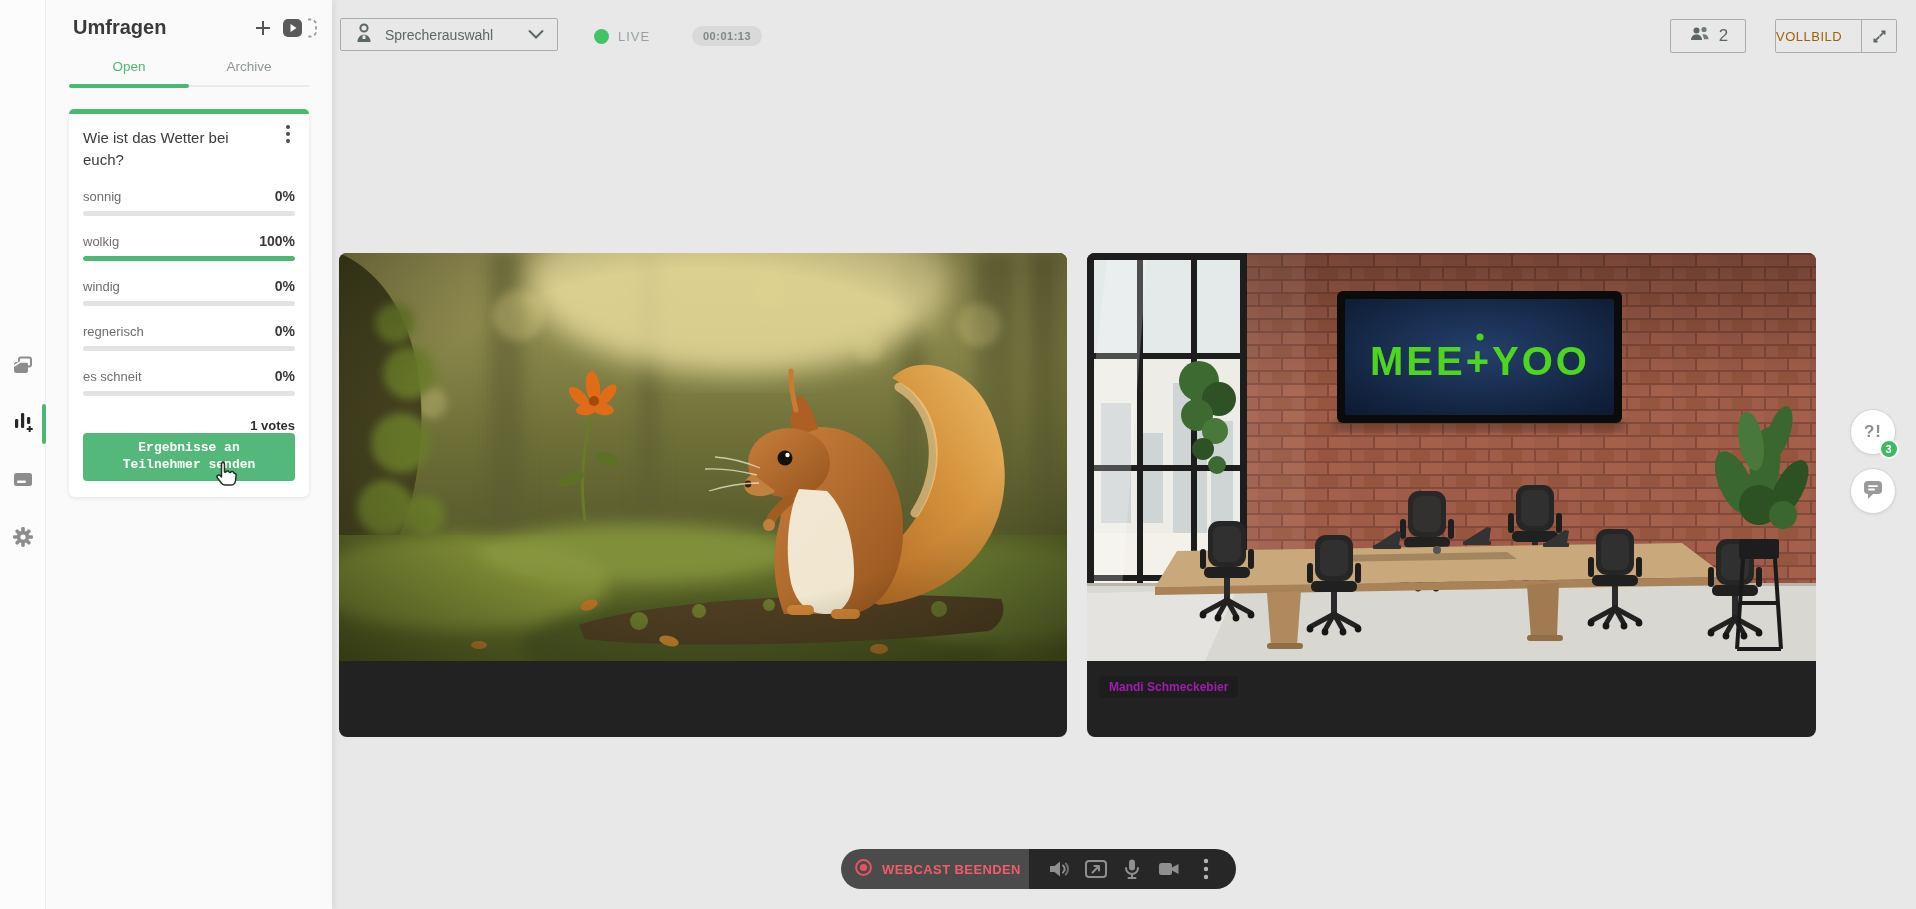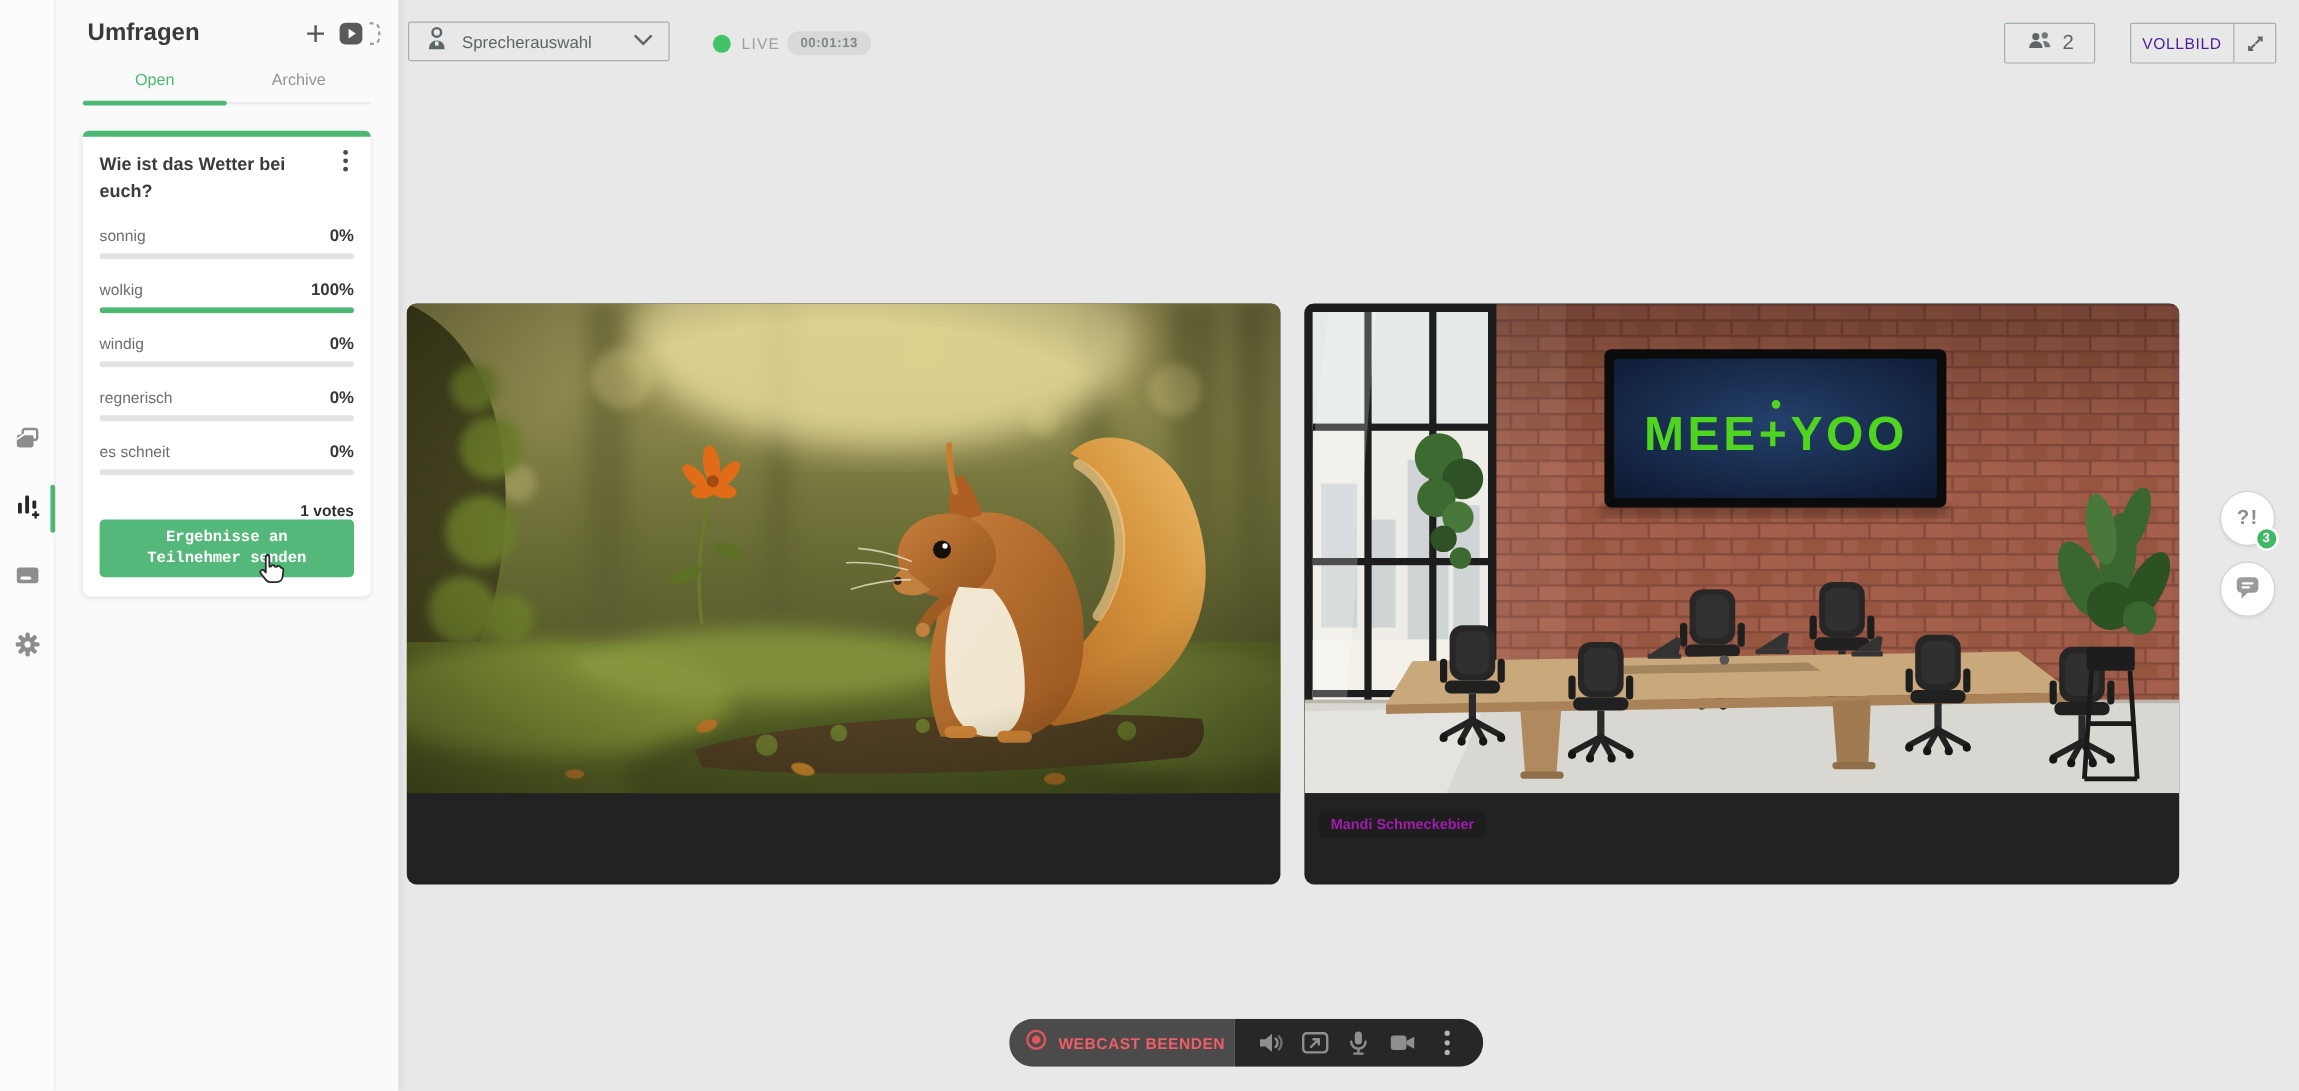--- a/index.html
+++ b/index.html
@@ -23,43 +23,43 @@
   .panel-header .hicon{margin-left:10px;cursor:pointer;display:flex;align-items:center;}
   .tabs{display:flex;margin:6px 23px 0;border-bottom:2px solid #eaeaea;}
   .tab{flex:1;text-align:center;padding:10px 0 11px;font-size:13.5px;color:var(--muted);cursor:pointer;position:relative;}
   .tab.active{color:var(--green);}
   .tab.active::after{content:"";position:absolute;left:0;right:0;bottom:-3px;height:4px;background:var(--green);border-radius:2px;}
 
   .card{position:relative;margin:22px 23px 0;background:#fff;border-radius:6px;box-shadow:0 1px 4px rgba(0,0,0,.10);padding:18px 14px 16px;}
   .card::before{content:"";position:absolute;left:0;top:0;right:0;height:5px;background:var(--green);border-radius:6px 6px 0 0;}
   .card-kebab{position:absolute;top:14px;right:12px;width:18px;height:22px;display:flex;flex-direction:column;align-items:center;justify-content:center;gap:3px;cursor:pointer;}
   .card-kebab i{width:4px;height:4px;border-radius:50%;background:#4a4a4a;}
-  .q-title{font-size:15px;line-height:22px;font-weight:bold;color:#3b3b3b;padding-right:22px;}
+  .q-title{font-size:15px;line-height:22px;font-weight:normal;color:#3b3b3b;padding-right:22px;}
   .opt{margin-top:17px;text-align:right;}
   .opt-line{display:flex;justify-content:space-between;align-items:baseline;}
   .opt-label{font-size:13px;color:#6e6e6e;}
   .opt-pct{font-size:14px;font-weight:bold;color:#383838;}
   .opt-track{margin-top:7px;height:5px;border-radius:3px;background:#e3e3e3;overflow:hidden;}
   .opt-fill{height:100%;background:var(--green);border-radius:3px;width:0;}
   .votes{margin-top:22px;text-align:right;font-size:13px;font-weight:bold;color:#2f2f2f;}
   .send-btn{display:block;width:100%;margin-top:0;background:var(--btn-green);border:none;border-radius:4px;color:#fff;font-family:Liberation Mono, monospace;font-size:13px;font-weight:bold;line-height:1.3;padding:7px 30px;cursor:pointer;}
 
   .cursor{position:absolute;left:212px;top:460px;width:26px;height:30px;z-index:40;pointer-events:none;}
 
   
   .dropdown{position:absolute;left:340px;top:18px;width:218px;height:33px;border:1.5px solid var(--border-gray);border-radius:2px;display:flex;align-items:center;padding:0 12px;color:var(--tb-text);cursor:pointer;background:transparent;}
   .dropdown-label{flex:1;font-size:14px;margin-left:10px;color:#5c6666;}
   .live-dot{position:absolute;left:594px;top:29px;width:15px;height:15px;border-radius:50%;background:#43c368;}
   .live-label{position:absolute;left:618px;top:29px;font-size:13px;letter-spacing:1px;color:#99a2a1;}
-  .timer-pill{position:absolute;left:656px;top:26px;height:20px;padding:0 11px;border-radius:10px;background:#d8d9d8;display:flex;align-items:center;font-size:11px;font-weight:bold;color:#7f8888;letter-spacing:.5px;}
+  .timer-pill{position:absolute;left:692px;top:26px;height:20px;padding:0 11px;border-radius:10px;background:#d8d9d8;display:flex;align-items:center;font-size:11px;font-weight:bold;color:#7f8888;letter-spacing:.5px;}
   .tr-btn{position:absolute;top:19px;height:34px;border:1.5px solid var(--border-gray);border-radius:2px;display:flex;align-items:center;justify-content:center;color:var(--tb-text);cursor:pointer;}
   .btn-participants{left:1670px;width:76px;gap:7px;}
   .btn-participants .count{font-size:17px;color:#5c6666;}
   .btn-fullscreen{left:1775px;width:122px;padding:0;}
-  .btn-fullscreen .fs-label{flex:1;text-align:center;font-size:13px;letter-spacing:.5px;color:#4c1d95;}
+  .btn-fullscreen .fs-label{flex:1;font-size:13px;letter-spacing:.5px;color:#a16207;}
   .btn-fullscreen .fs-divider{width:1.5px;align-self:stretch;background:var(--border-gray);}
   .btn-fullscreen .fs-iconbox{width:34px;display:flex;align-items:center;justify-content:center;}
 
   
   .tile{position:absolute;top:253px;height:484px;border-radius:8px;overflow:hidden;background:#222;text-decoration:underline;}
   .tile svg{display:block;}
   .tile-left{left:339px;width:728px;}
   .tile-right{left:1087px;width:729px;}
   .name-pill{position:absolute;left:1099px;top:628px;background:rgba(28,28,28,.85);border-radius:4px;padding:4px 10px;color:#a21caf;font-size:12px;font-weight:bold;z-index:4;margin-top:48px;}
 

